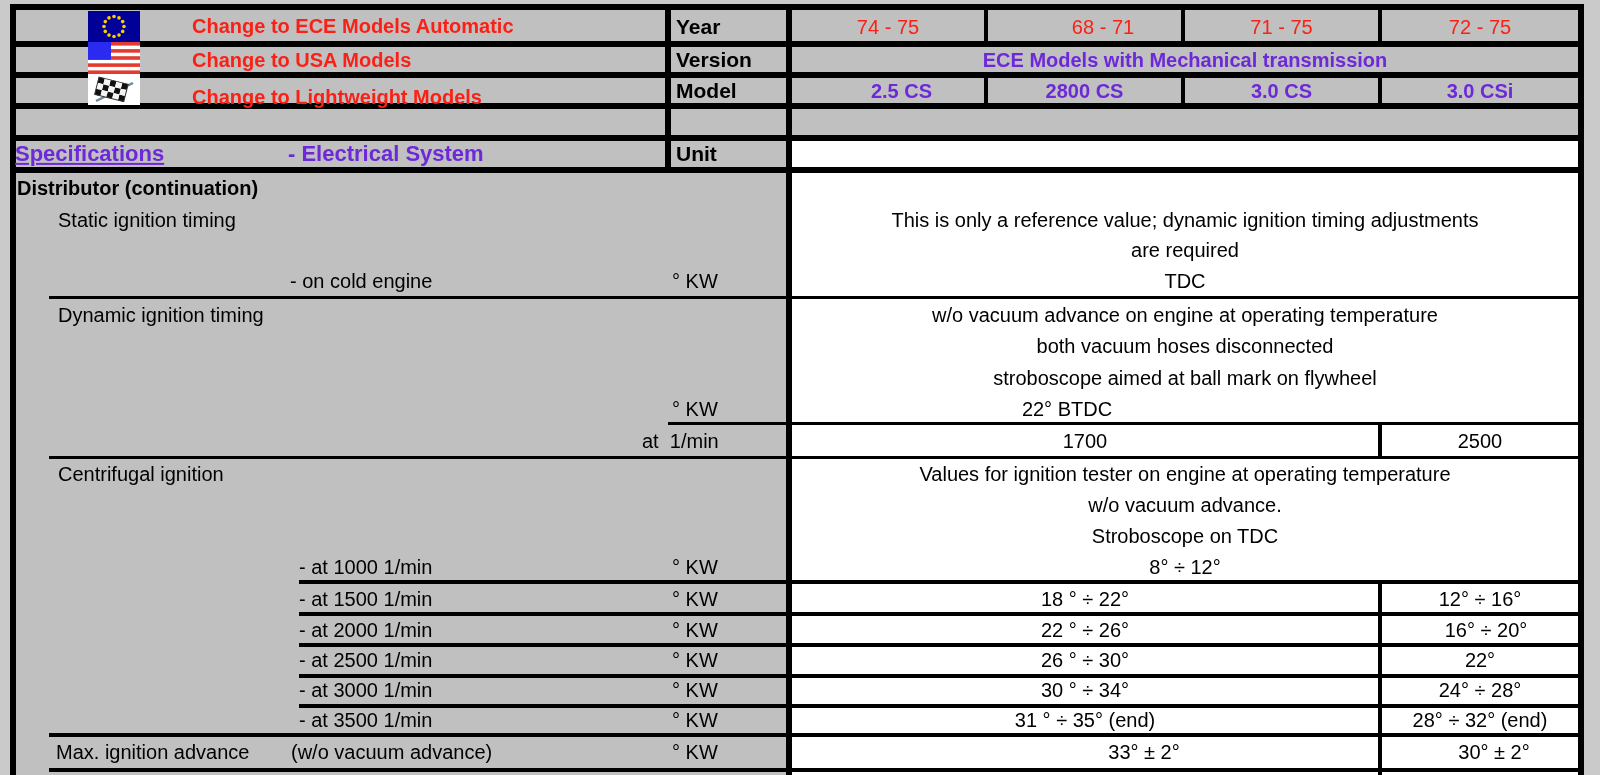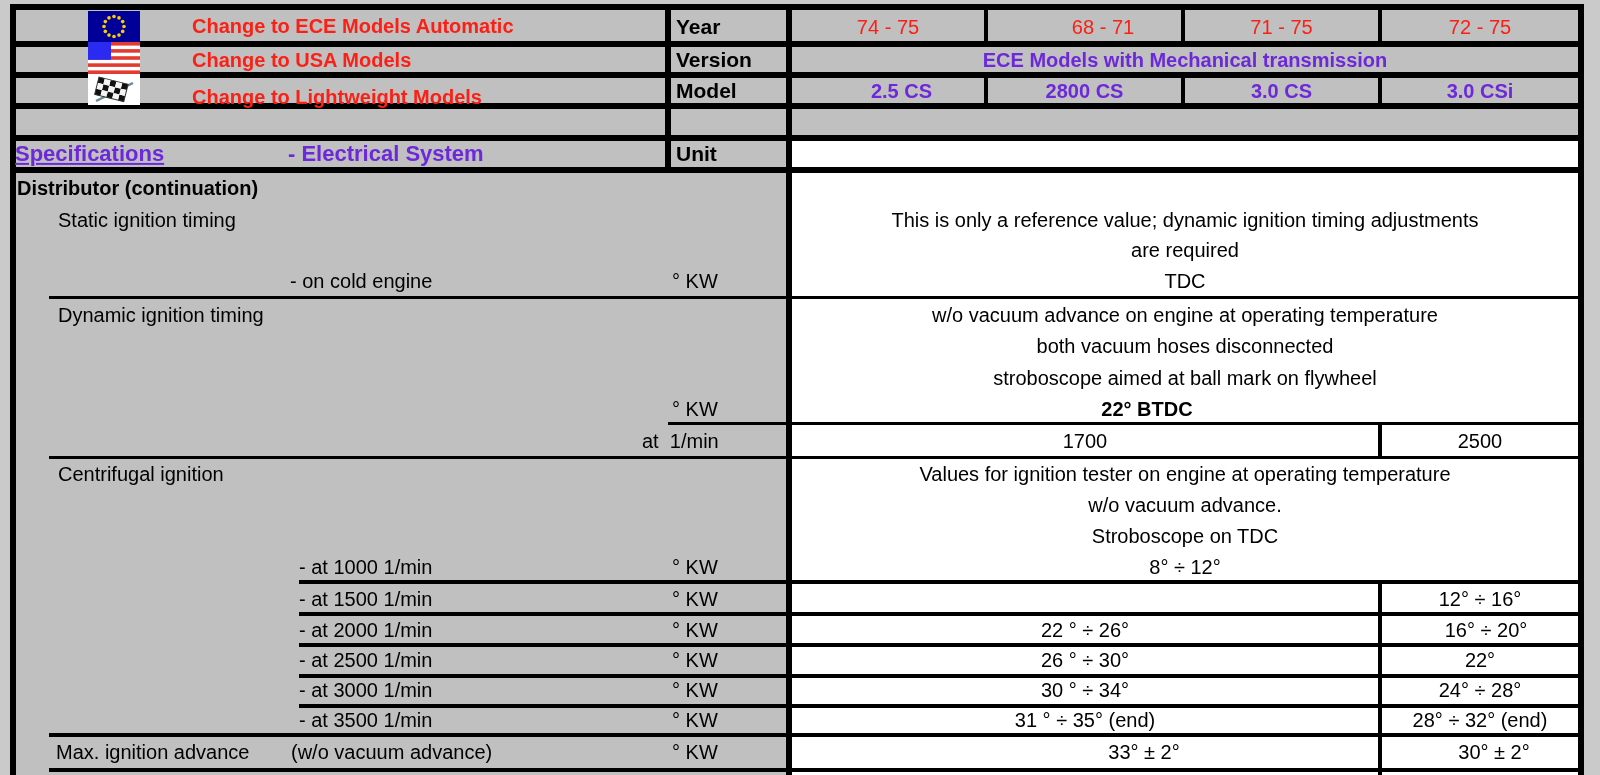--- a/index.html
+++ b/index.html
@@ -154,35 +154,36 @@
   <div class="tx cx" style="left:792px;width:786px;top:250px;">are required</div>
   <div class="tx cx" style="left:792px;width:786px;top:281px;">TDC</div>
 
   <div class="tx" style="left:58px;top:315px;">Dynamic ignition timing</div>
   <div class="tx" style="left:672px;top:409px;">° KW</div>
   <div class="tx" style="left:642px;top:441px;">at  1/min</div>
 
   <div class="tx cx" style="left:792px;width:786px;top:315px;">w/o vacuum advance on engine at operating temperature</div>
   <div class="tx cx" style="left:792px;width:786px;top:346px;">both vacuum hoses disconnected</div>
   <div class="tx cx" style="left:792px;width:786px;top:378px;">stroboscope aimed at ball mark on flywheel</div>
-  <div class="tx cx" style="left:836px;width:622px;top:409px;font-weight:bold;">22° BTDC</div>
+  <div class="tx cx" style="left:756px;width:622px;top:409px;">22° BTDC</div>
 
   <div class="tx cx" style="left:792px;width:586px;top:441px;">1700</div>
   <div class="tx cx" style="left:1382px;width:196px;top:441px;">2500</div>
 
   <div class="tx" style="left:58px;top:474px;">Centrifugal ignition</div>
   <div class="tx cx" style="left:792px;width:786px;top:474px;">Values for ignition tester on engine at operating temperature</div>
   <div class="tx cx" style="left:792px;width:786px;top:505px;">w/o vacuum advance.</div>
   <div class="tx cx" style="left:792px;width:786px;top:536px;">Stroboscope on TDC</div>
   <div class="tx cx" style="left:792px;width:786px;top:567px;">8° ÷ 12°</div>
   <div class="tx" style="left:299px;top:567px;">- at 1000 1/min</div>
   <div class="tx" style="left:672px;top:567px;">° KW</div>
 
   <div class="tx" style="left:299px;top:599px;">- at 1500 1/min</div>
   <div class="tx" style="left:672px;top:599px;">° KW</div>
+  <div class="tx cx" style="left:792px;width:586px;top:599px;">18 ° ÷ 22°</div>
   <div class="tx cx" style="left:1382px;width:196px;top:599px;">12° ÷ 16°</div>
 
   <div class="tx" style="left:299px;top:630px;">- at 2000 1/min</div>
   <div class="tx" style="left:672px;top:630px;">° KW</div>
   <div class="tx cx" style="left:792px;width:586px;top:630px;">22 ° ÷ 26°</div>
   <div class="tx cx" style="left:1382px;width:196px;top:630px;padding-left:6px;">16° ÷ 20°</div>
 
   <div class="tx" style="left:299px;top:660px;">- at 2500 1/min</div>
   <div class="tx" style="left:672px;top:660px;">° KW</div>
   <div class="tx cx" style="left:792px;width:586px;top:660px;">26 ° ÷ 30°</div>

